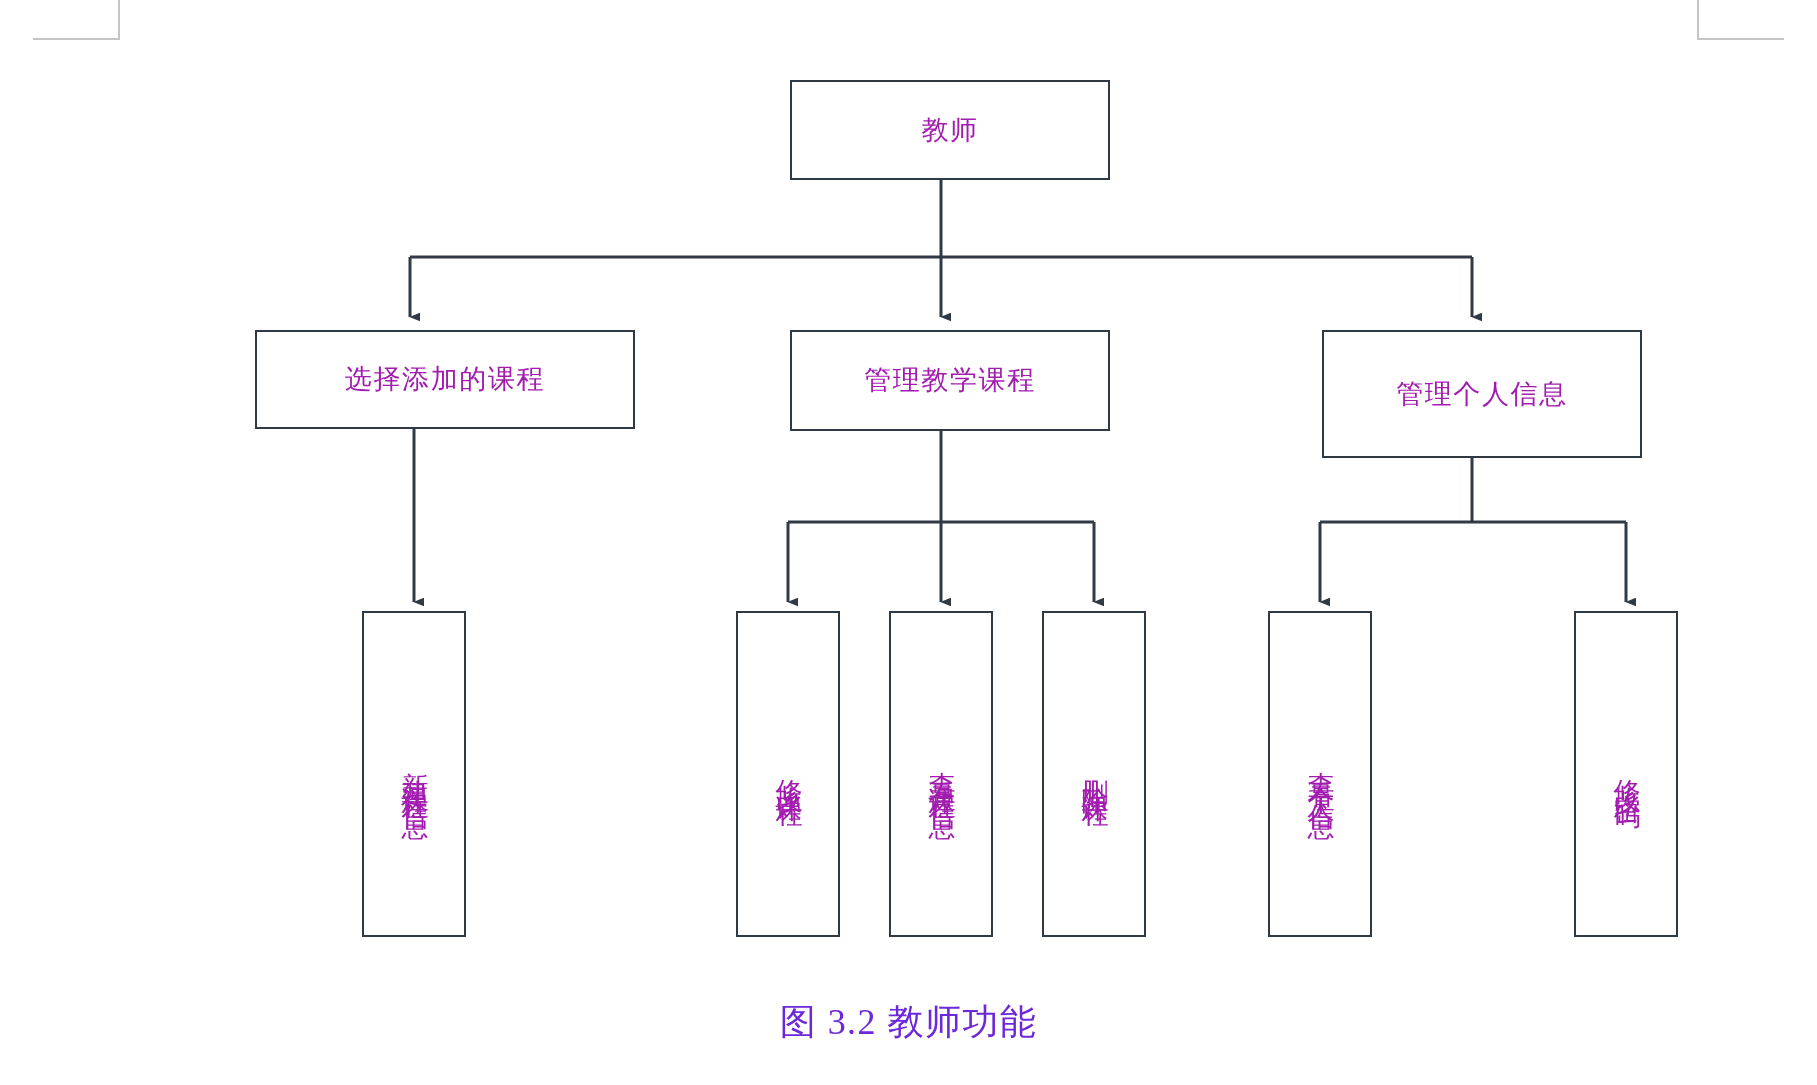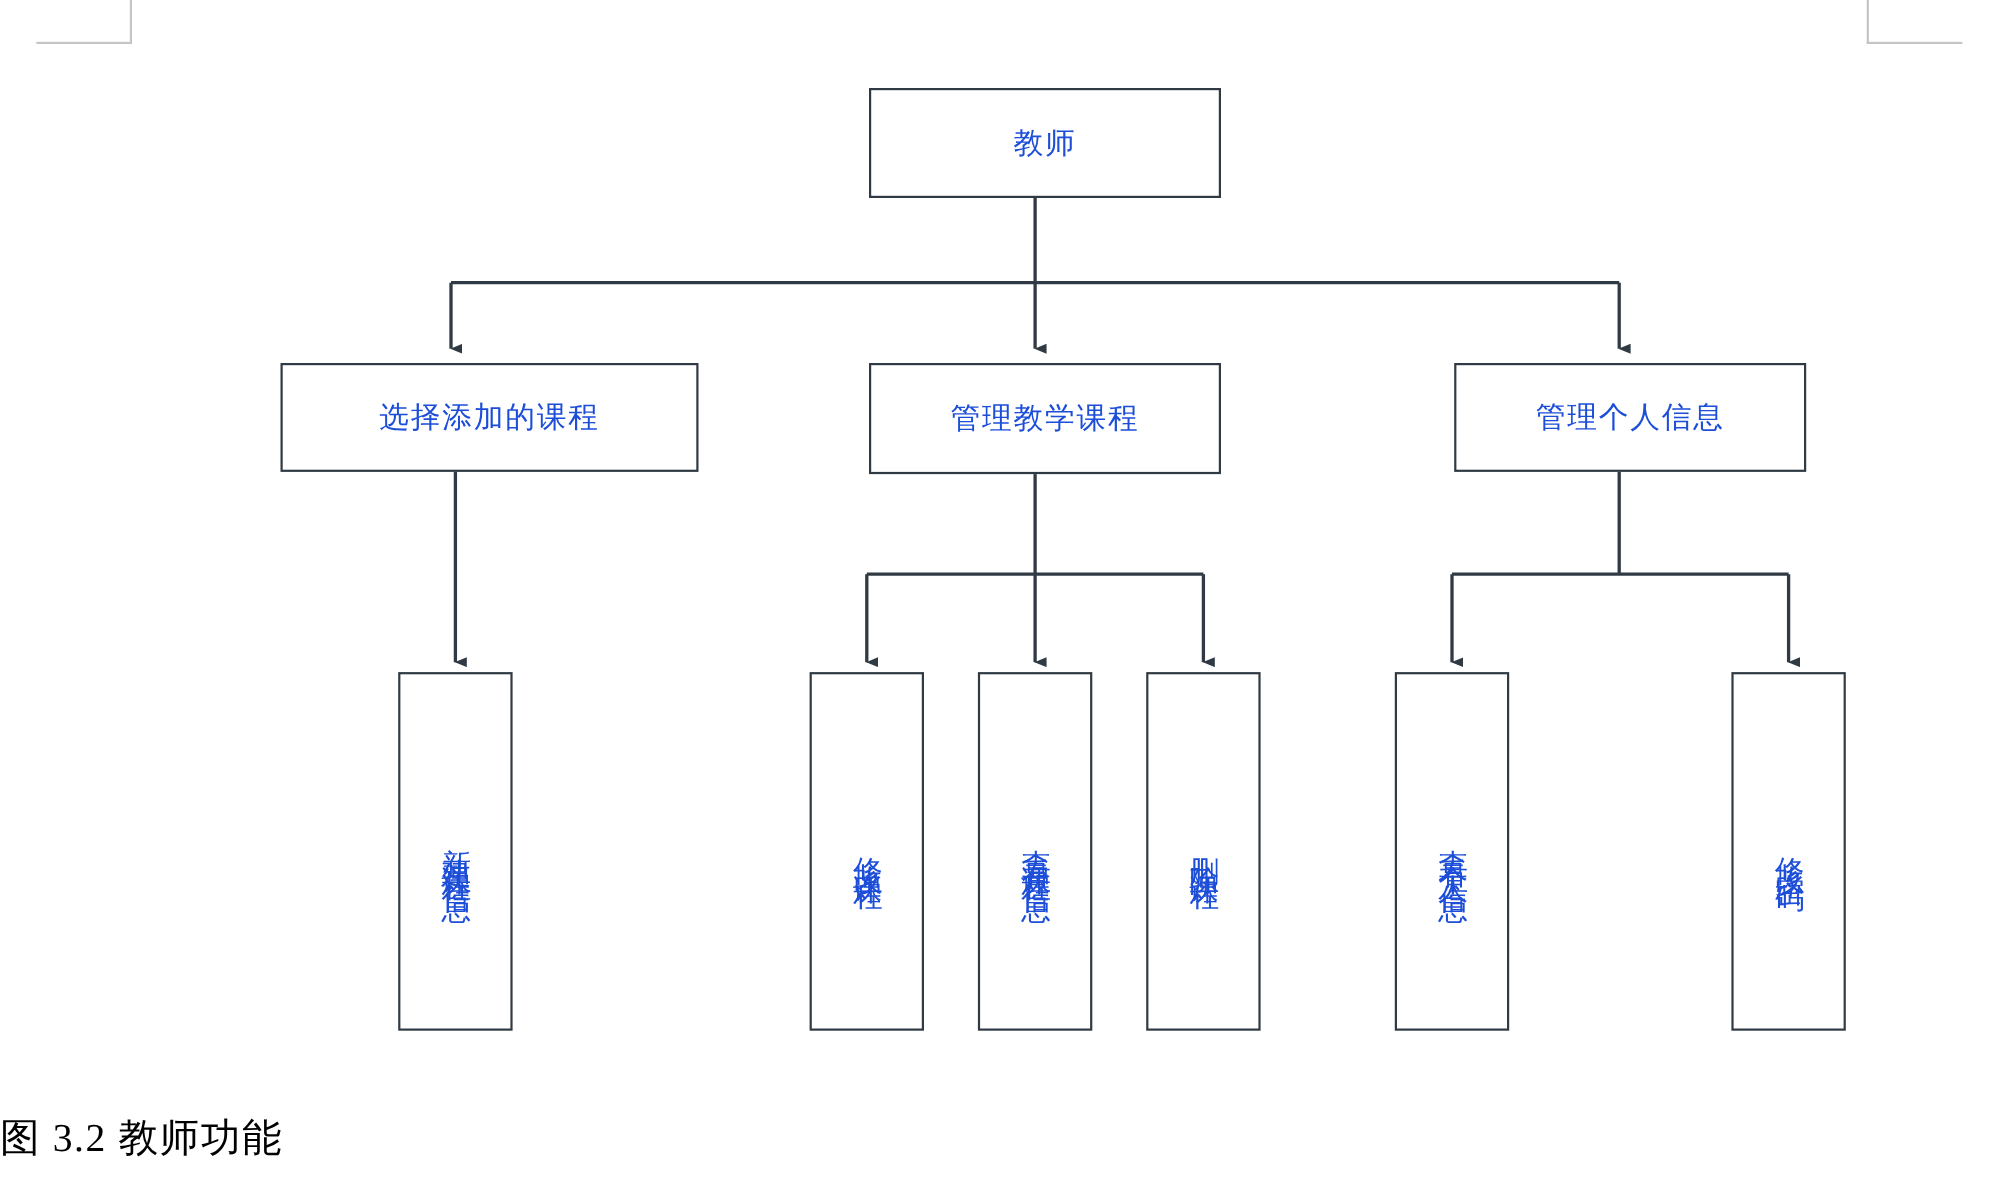--- a/index.html
+++ b/index.html
@@ -50,21 +50,21 @@
 
   
   .node {
     position: absolute;
     box-sizing: border-box;
     background: #ffffff;
     border: 2.5px solid #2f3a44;
     display: flex;
     align-items: center;
     justify-content: center;
-    color: #1d4ed8;
+    color: #a21caf;
   }
   .node .label {
     display: block;
     text-align: center;
     letter-spacing: 0.06em;
   }
   .node.horizontal .label {
     font-size: 27px;
     line-height: 1.2;
     white-space: nowrap;
@@ -81,26 +81,25 @@
     letter-spacing: 0.30em;
     white-space: nowrap;
   }
 
   
   #caption {
     position: absolute;
     left: 0;
     right: 0;
     top: 998px;
-    text-align: left;
+    text-align: center;
     font-family: "Liberation Serif", "DejaVu Serif", serif;
     font-size: 36px;
-    color: #000000;
+    color: #6d28d9;
     letter-spacing: 0.04em;
-    margin-top: 12px;
   }
 </style>
 </head>
 <body>
 
 <div id="page">
 
   <div class="crop-mark tl"></div>
   <div class="crop-mark tr"></div>
 
@@ -141,21 +140,21 @@
   </div>
 
   <div class="node horizontal" style="left:255px; top:330px; width:380px; height:99px;">
     <span class="label">选择添加的课程</span>
   </div>
 
   <div class="node horizontal" style="left:790px; top:330px; width:320px; height:101px;">
     <span class="label">管理教学课程</span>
   </div>
 
-  <div class="node horizontal" style="left:1322px; top:330px; width:320px; height:99px;">
+  <div class="node horizontal" style="left:1322px; top:330px; width:320px; height:128px;">
     <span class="label">管理个人信息</span>
   </div>
 
   <div class="node vertical" style="left:362px; top:611px; width:104px; height:326px;">
     <span class="label">新建课程信息</span>
   </div>
 
   <div class="node vertical" style="left:736px; top:611px; width:104px; height:326px;">
     <span class="label">修改课程</span>
   </div>

